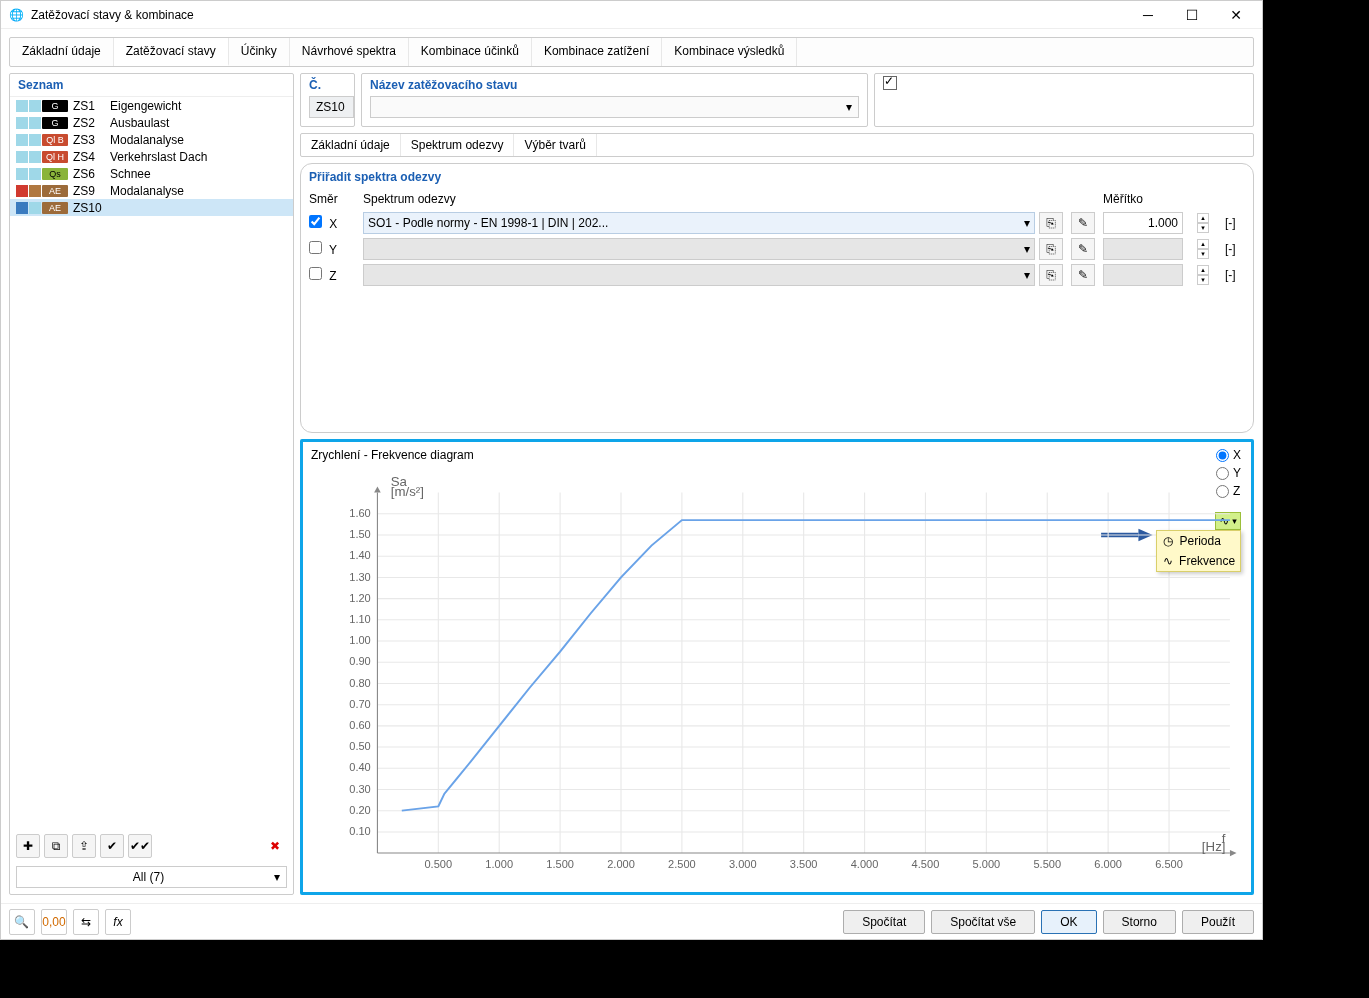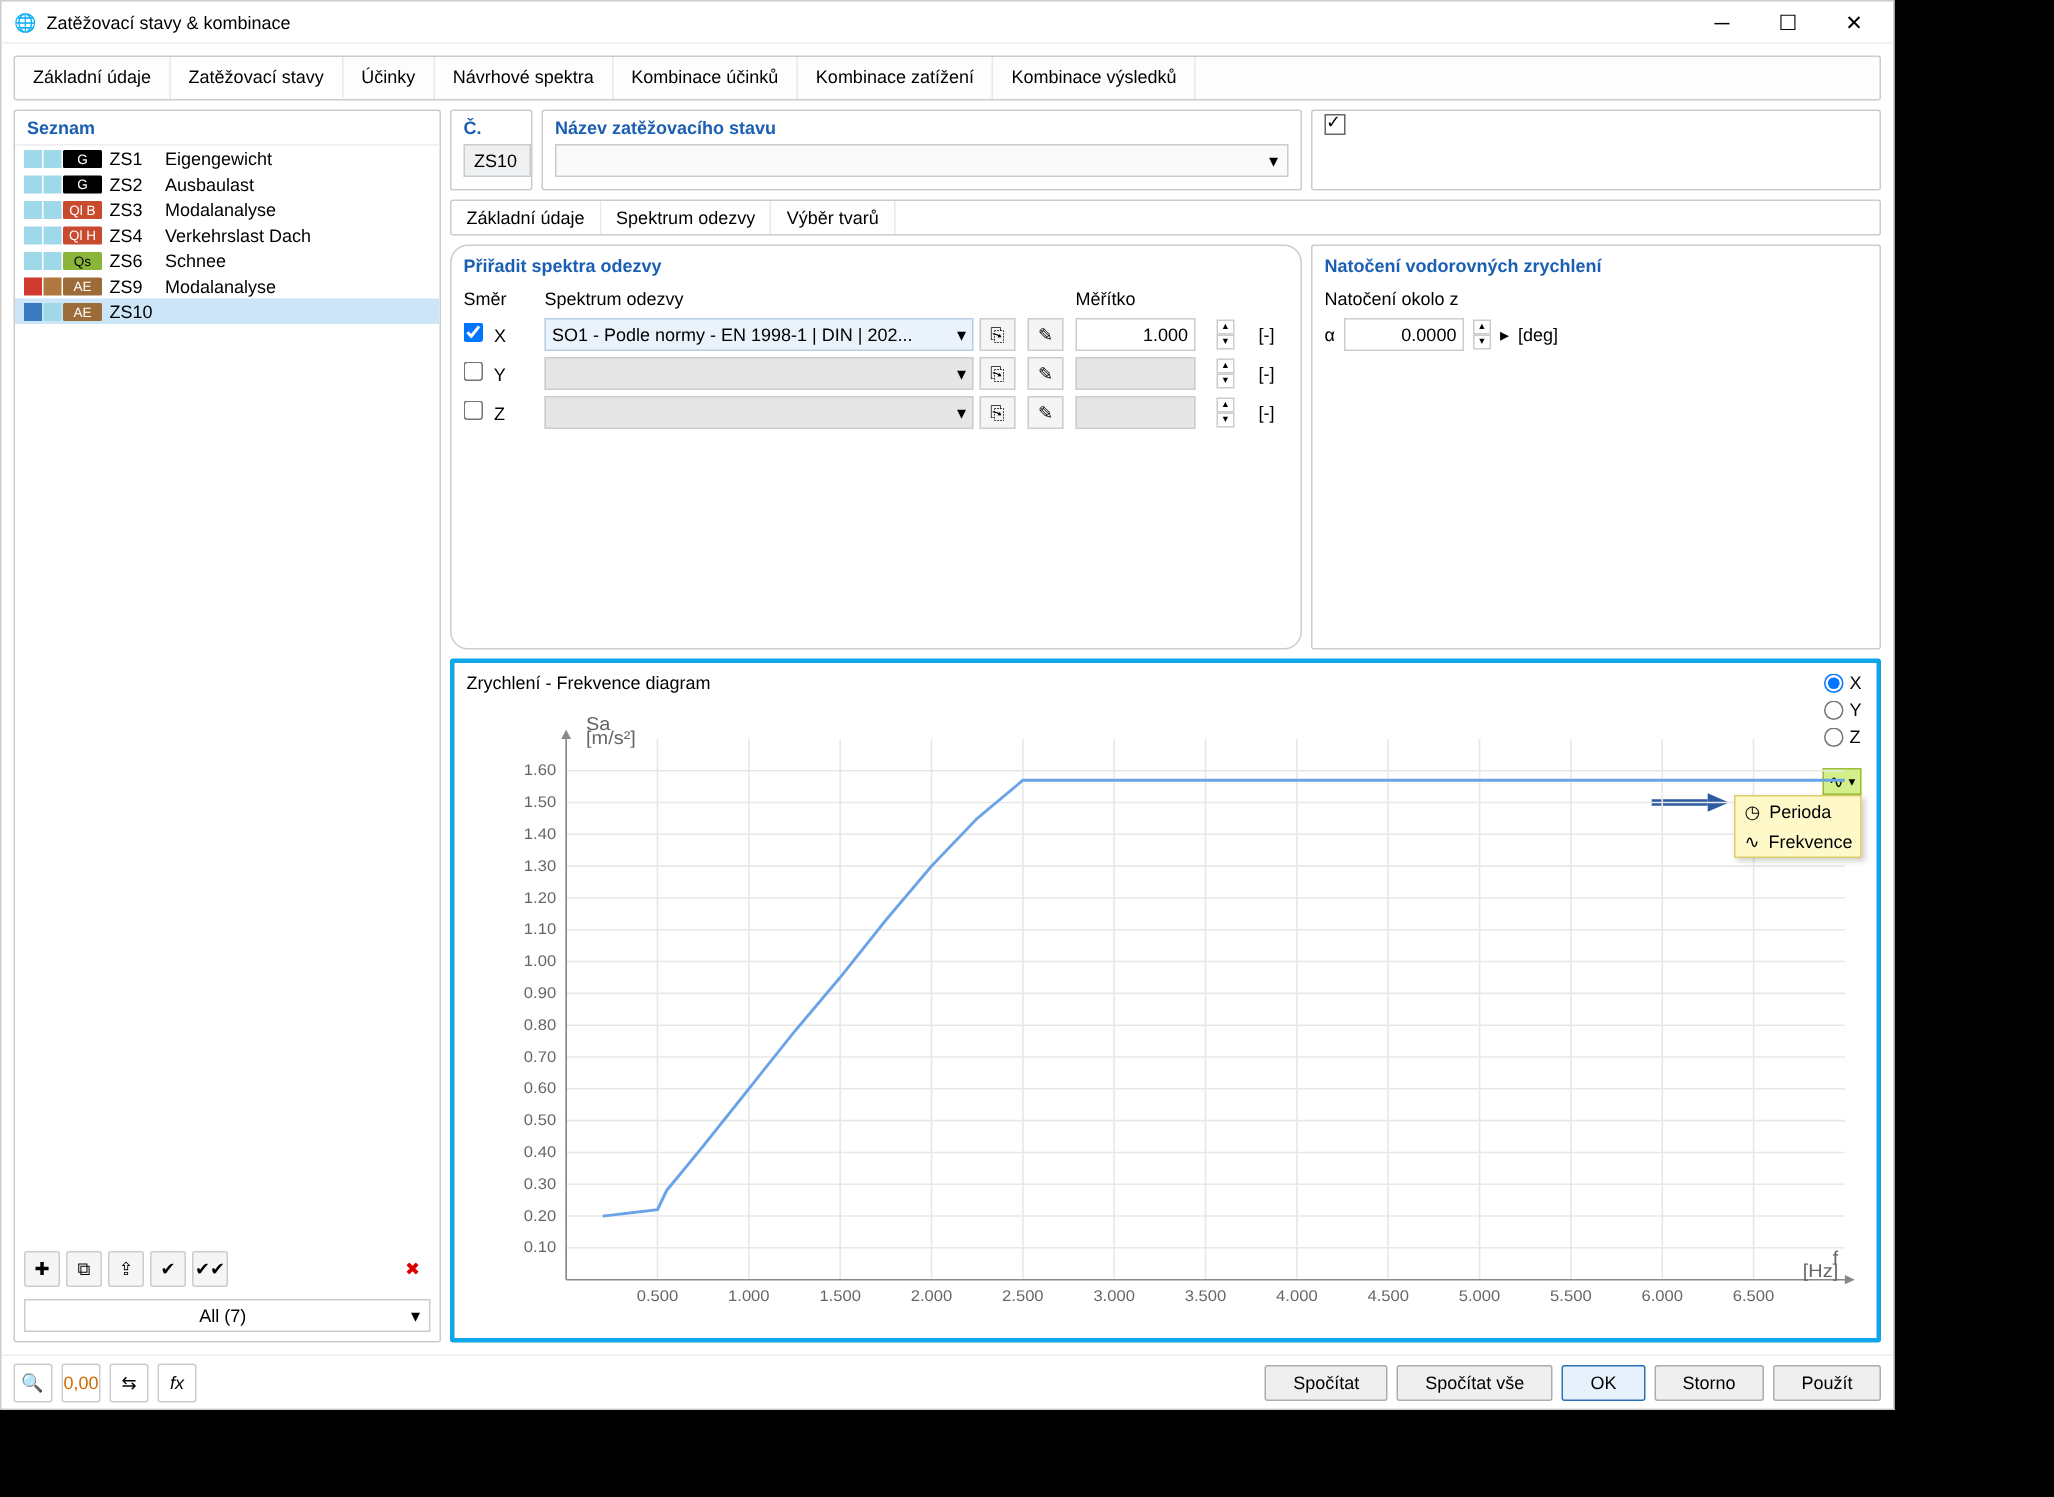--- a/index.html
+++ b/index.html
@@ -262,34 +262,20 @@
                 <div class="ibtn">⎘</div>
                 <div class="ibtn">✎</div>
                 <input class="scale-input disabled" style="">
                 <div class="spinner">
                   <div>▴</div>
                   <div>▾</div>
                 </div>
                 <div>[-]</div>
               </div>
           </div>
-          <div class="rot-box">
-            <div class="box-title" style="color:#1b5fb3;">Natočení vodorovných zrychlení</div>
-            <div style="margin-top:4px;">Natočení okolo z</div>
-            <div class="rot-row">
-              <span>α</span>
-              <input value="0.0000" style="">
-              <div class="spinner">
-                  <div>▴</div>
-                  <div>▾</div>
-                </div>
-              <span>▸</span>
-              <span>[deg]</span>
-            </div>
-          </div>
         </div>
 
         <div class="chart-box">
           <div class="chart-title">Zrychlení - Frekvence diagram</div>
           <div class="axis-radios" id="axis-radios">
               <label><input type="radio" name="ax" checked="" style="">X</label>
               <label><input type="radio" name="ax" style="">Y</label>
               <label><input type="radio" name="ax" style="">Z</label>
             </div>
           <div class="axis-menu-btn">

